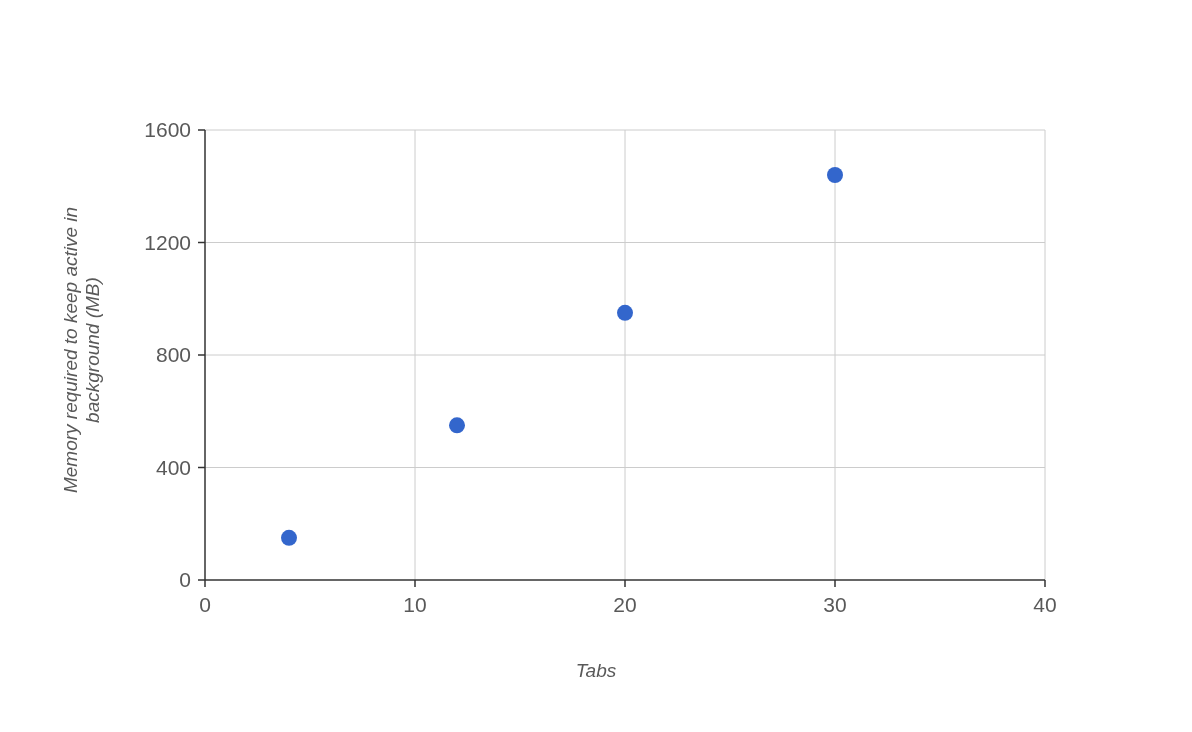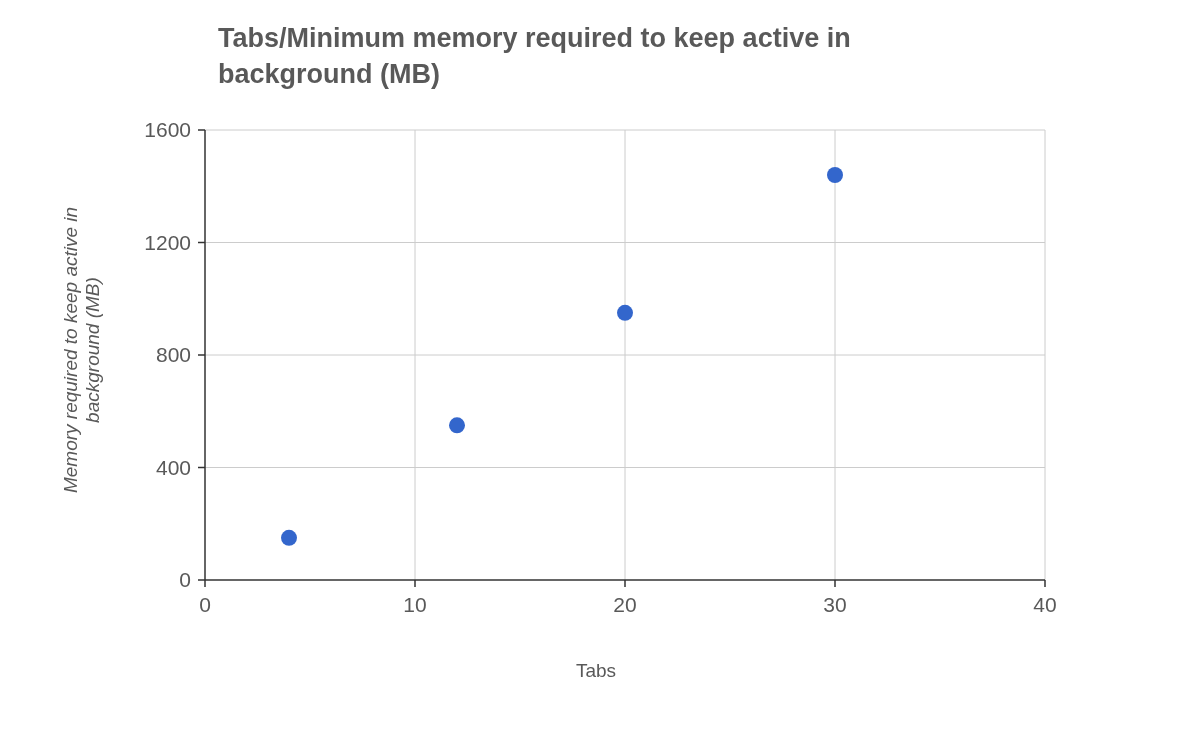--- a/index.html
+++ b/index.html
@@ -42,35 +42,35 @@
   .ylabel-inner {
     position: relative;
     left: -360px; 
   }
   .xlabel {
     position: absolute;
     left: 0;
     width: 1192px;
     top: 660px;
     text-align: center;
+    font-style: italic;
     font-size: 19px;
     color: #595959;
   }
   svg {
     position: absolute;
     left: 0;
     top: 0;
   }
 </style>
 </head>
 <body>
 
 <div class="chart-wrap">
 
-  <div class="title">Tabs/Minimum memory required to keep active in background (MB)</div>
 
   <div class="ylabel">
     <div class="ylabel-inner">Memory required to keep active in background (MB)</div>
   </div>
 
   <svg id="chart-svg" width="1192" height="732">
       <line x1="415" y1="130" x2="415" y2="580" stroke="#cccccc" stroke-width="1"></line>
       <line x1="625" y1="130" x2="625" y2="580" stroke="#cccccc" stroke-width="1"></line>
       <line x1="835" y1="130" x2="835" y2="580" stroke="#cccccc" stroke-width="1"></line>
       <line x1="1045" y1="130" x2="1045" y2="580" stroke="#cccccc" stroke-width="1"></line>

